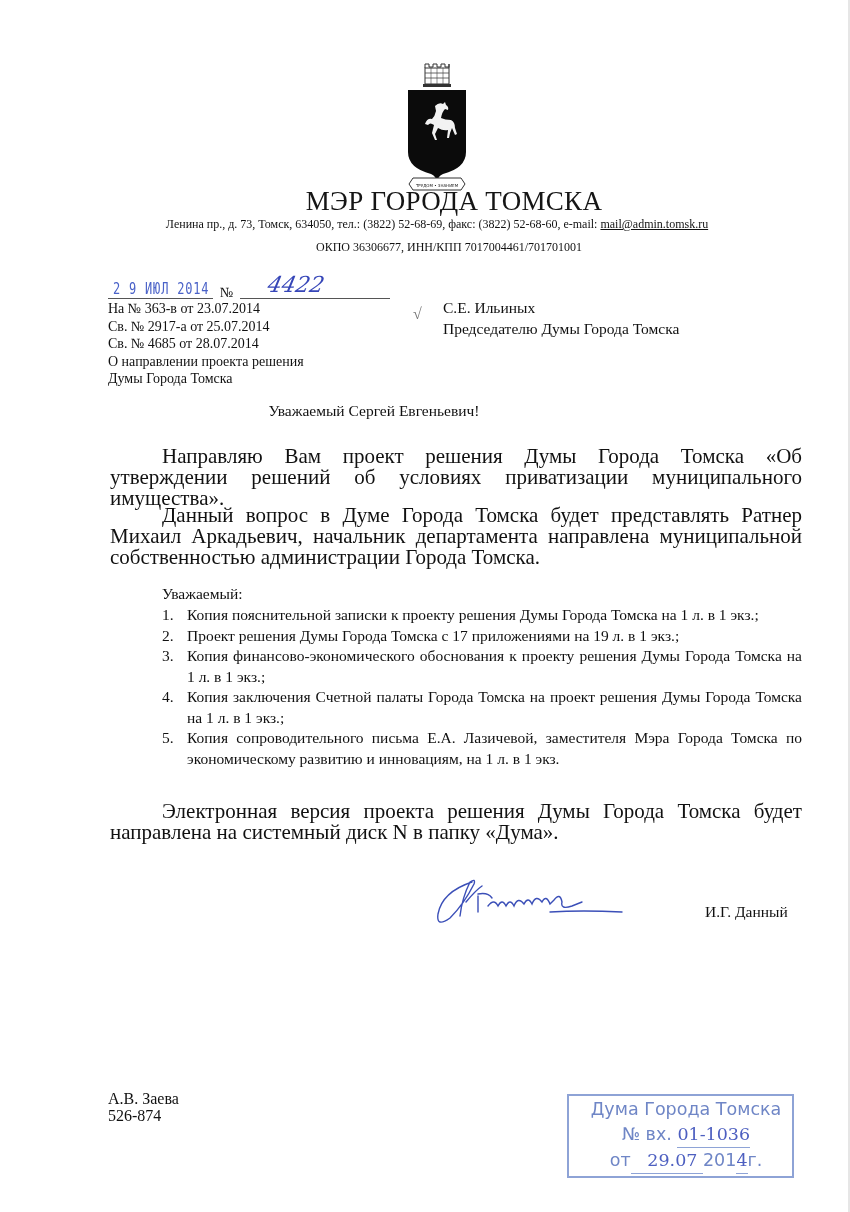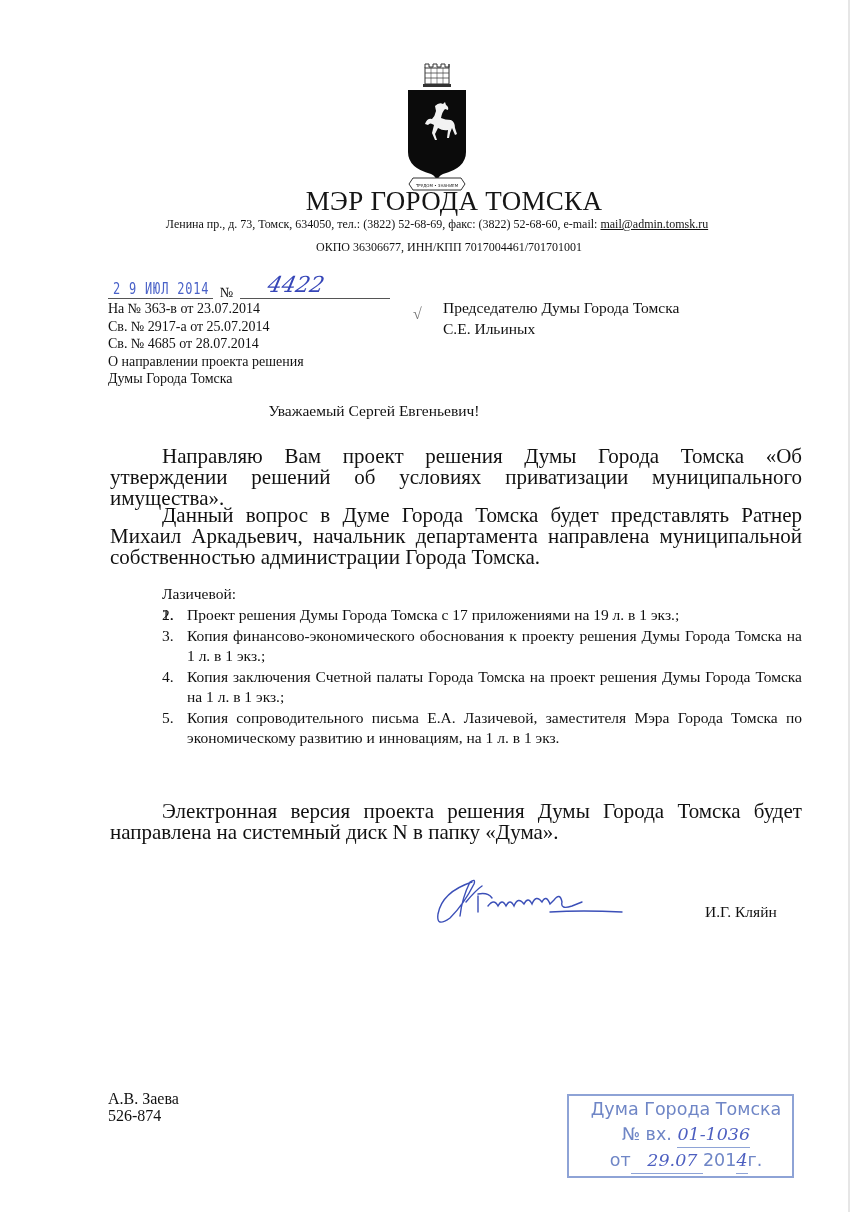--- a/index.html
+++ b/index.html
@@ -28,21 +28,21 @@
   .app-h { left: 162px; top: 585px; font-size: 15.5px; }
   .apps { left: 162px; width: 640px; top: 605px; font-size: 15.5px; line-height: 20.5px; margin: 0; padding: 0; list-style: none; }
   .apps li { position: relative; padding-left: 25px; text-align: justify; }
   .apps li .n { position: absolute; left: 0; top: 0; }
   .p3 { top: 801px; }
   .sig { left: 432px; top: 872px; width: 200px; height: 60px; }
   .signer { left: 705px; top: 903px; font-size: 15.5px; }
   .exec { left: 108px; top: 1090px; font-size: 16px; line-height: 17px; }
   .instamp { left: 567px; top: 1094px; width: 227px; height: 84px; border: 2px solid #8ea3d6; color: #6f86c6;
              font-family: "DejaVu Sans", sans-serif; font-size: 17.5px; text-align: center; line-height: 25px; box-sizing: border-box; padding-top: 1px; padding-left: 11px; }
-  .instamp .hw { font-family: "DejaVu Serif", serif; font-style: italic; color: #4d5fc0; }
+  .instamp .hw { font-family: "DejaVu Serif", serif; color: #4d5fc0; }
   .instamp .ul { display: inline-block; border-bottom: 1px solid #8ea3d6; }
   .edge { right: 0; top: 0; width: 2px; height: 1212px; background: #e6e6e6; }
 </style>
 </head>
 <body>
 
 <div class="abs edge"></div>
 
 <svg class="abs crest" viewBox="0 0 64 130">
   <g>
@@ -74,44 +74,44 @@
 <div class="abs refs">
   <div>На № 363-в от 23.07.2014</div>
   <div>Св. № 2917-а от 25.07.2014</div>
   <div>Св. № 4685 от 28.07.2014</div>
   <div class="it">О направлении проекта решения</div>
   <div class="it">Думы Города Томска</div>
 </div>
 
 <div class="abs check">√</div>
 <div class="abs addressee">
+  <div>С.Е. Ильиных</div>
   <div>Председателю Думы Города Томска</div>
-  <div>С.Е. Ильиных</div>
 </div>
 
 <div class="abs greeting">Уважаемый Сергей Евгеньевич!</div>
 
 <div class="abs para p1"><span class="ind"></span><span>Направляю Вам проект решения Думы Города Томска «Об утверждении решений об условиях приватизации муниципального имущества».</span></div>
 <div class="abs para p2"><span class="ind"></span><span>Данный вопрос в Думе Города Томска будет представлять Ратнер Михаил Аркадьевич, начальник департамента направлена муниципальной собственностью администрации Города Томска.</span></div>
 
-<div class="abs app-h">Лазичевой:</div>
+<div class="abs app-h">Уважаемый:</div>
 <ol class="abs apps">
-  <li><span class="n">1.</span></li>
+  <li><span class="n">1.</span><span>Копия пояснительной записки к проекту решения Думы Города Томска на 1 л. в 1 экз.;</span></li>
   <li><span class="n">2.</span><span>Проект решения Думы Города Томска с 17 приложениями на 19 л. в 1 экз.;</span></li>
   <li><span class="n">3.</span><span>Копия финансово-экономического обоснования к проекту решения Думы Города Томска на 1 л. в 1 экз.;</span></li>
   <li><span class="n">4.</span><span>Копия заключения Счетной палаты Города Томска на проект решения Думы Города Томска на 1 л. в 1 экз.;</span></li>
   <li><span class="n">5.</span><span>Копия сопроводительного письма Е.А. Лазичевой, заместителя Мэра Города Томска по экономическому развитию и инновациям, на 1 л. в 1 экз.</span></li>
 </ol>
 
 <div class="abs para p3"><span class="ind"></span><span>Электронная версия проекта решения Думы Города Томска будет направлена на системный диск N в папку «Дума».</span></div>
 
 <svg class="abs sig" viewBox="0 0 200 60">
   <path d="M40 10 Q10 20 6 42 Q4 56 18 46 Q32 32 42 12 Q44 6 38 10 Q30 26 28 44 M34 30 Q44 18 50 14 M46 24 L46 40 M46 22 Q56 20 60 26 M56 34 Q62 26 66 34 Q70 26 74 34 Q78 26 82 34 Q86 24 92 32 Q96 24 100 32 Q104 22 110 30 Q114 22 118 32 L122 28 Q128 20 130 30 Q128 38 140 34 L150 30 M118 40 Q150 38 190 40" fill="none" stroke="#3b4fb8" stroke-width="1.4" stroke-linecap="round"></path>
 </svg>
-<div class="abs signer">И.Г. Кляйн</div>
+<div class="abs signer">И.Г. Данный</div>
 
 <div class="abs exec">
   <div>А.В. Заева</div>
   <div>526-874</div>
 </div>
 
 <div class="abs instamp">
   <div>Дума Города Томска</div>
   <div><span>№ вх.</span> <span class="ul hw">01-1036</span></div>
   <div><span>от</span><span class="ul">&nbsp;&nbsp;&nbsp;<span class="hw">29.07</span>&nbsp;</span><span>201</span><span class="ul hw">4</span><span>г.</span></div>

